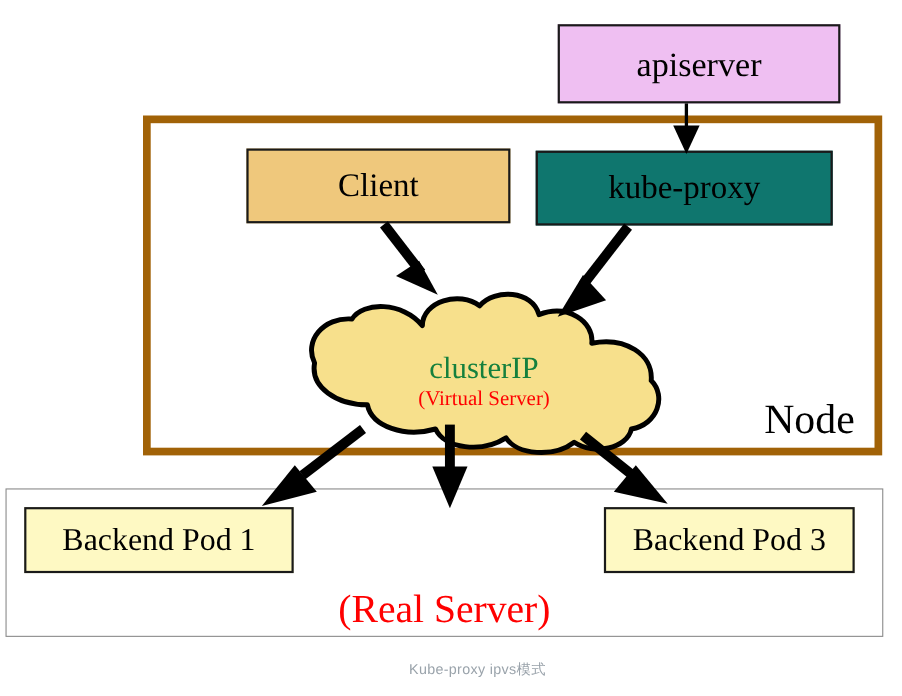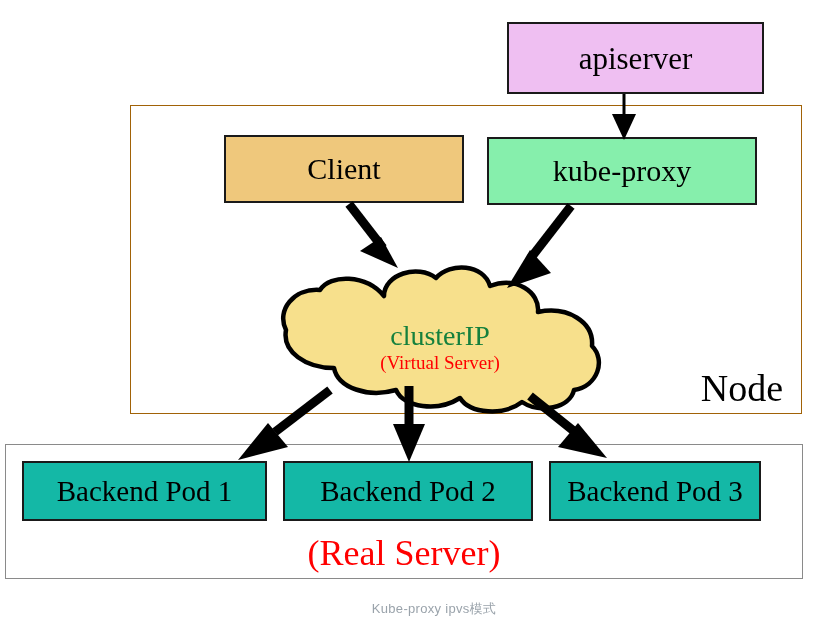--- a/index.html
+++ b/index.html
@@ -43,21 +43,21 @@
   }
 
   
   #node-container {
     position: absolute;
     left: 130px;
     top: 105px;
     width: 672px;
     height: 309px;
     box-sizing: border-box;
-    border: 1px solid #a16207;
+    border: 7px solid #a16207;
     background: transparent;
   }
   #node-label {
     position: absolute;
     right: 18px;
     bottom: 6px;
     font-family: "Liberation Serif", serif;
     font-size: 38px;
     color: #000000;
     line-height: 1;
@@ -73,21 +73,21 @@
     font-size: 30px;
     margin-left: 34px;
   }
 
   
   #kubeproxy-box {
     left: 487px;
     top: 137px;
     width: 270px;
     height: 68px;
-    background: #86efac;
+    background: #0f766e;
     font-size: 30px;
   }
 
   
   #cloud-wrap {
     position: absolute;
     left: 272px;
     top: 262px;
     width: 336px;
     height: 154px;
@@ -132,26 +132,26 @@
     width: 798px;
     height: 135px;
     box-sizing: border-box;
     border: 1px solid #8a8a8a;
     background: transparent;
   }
   .pod-box {
     position: absolute;
     top: 16px;
     height: 60px;
-    background: #14b8a6;
+    background: #fef9c3;
     font-size: 29px;
   }
   #pod-1 { left: 16px;  width: 245px; }
   #pod-2 { left: 277px; width: 250px; }
-  #pod-3 { left: 543px; width: 212px; }
+  #pod-3 { left: 543px; width: 228px; }
 
   #real-server-label {
     position: absolute;
     left: 0;
     right: 0;
     top: 90px;
     text-align: center;
     font-family: "Liberation Serif", serif;
     font-size: 36px;
     color: #ff0000;
@@ -222,23 +222,20 @@
     <div id="cloud-text">
       <div id="cloud-title">clusterIP</div>
       <div id="cloud-subtitle">(Virtual Server)</div>
     </div>
   </div>
 
   <div id="backend-container">
     <div class="box pod-box" id="pod-1">
       <span>Backend Pod 1</span>
     </div>
-    <div class="box pod-box" id="pod-2">
-      <span>Backend Pod 2</span>
-    </div>
     <div class="box pod-box" id="pod-3">
       <span>Backend Pod 3</span>
     </div>
     <div id="real-server-label">(Real Server)</div>
   </div>
 
   <svg id="arrows" viewBox="0 0 820 633">
 
     <g>
       <line x1="624" y1="94" x2="624" y2="124" stroke="#000000" stroke-width="3"></line>

